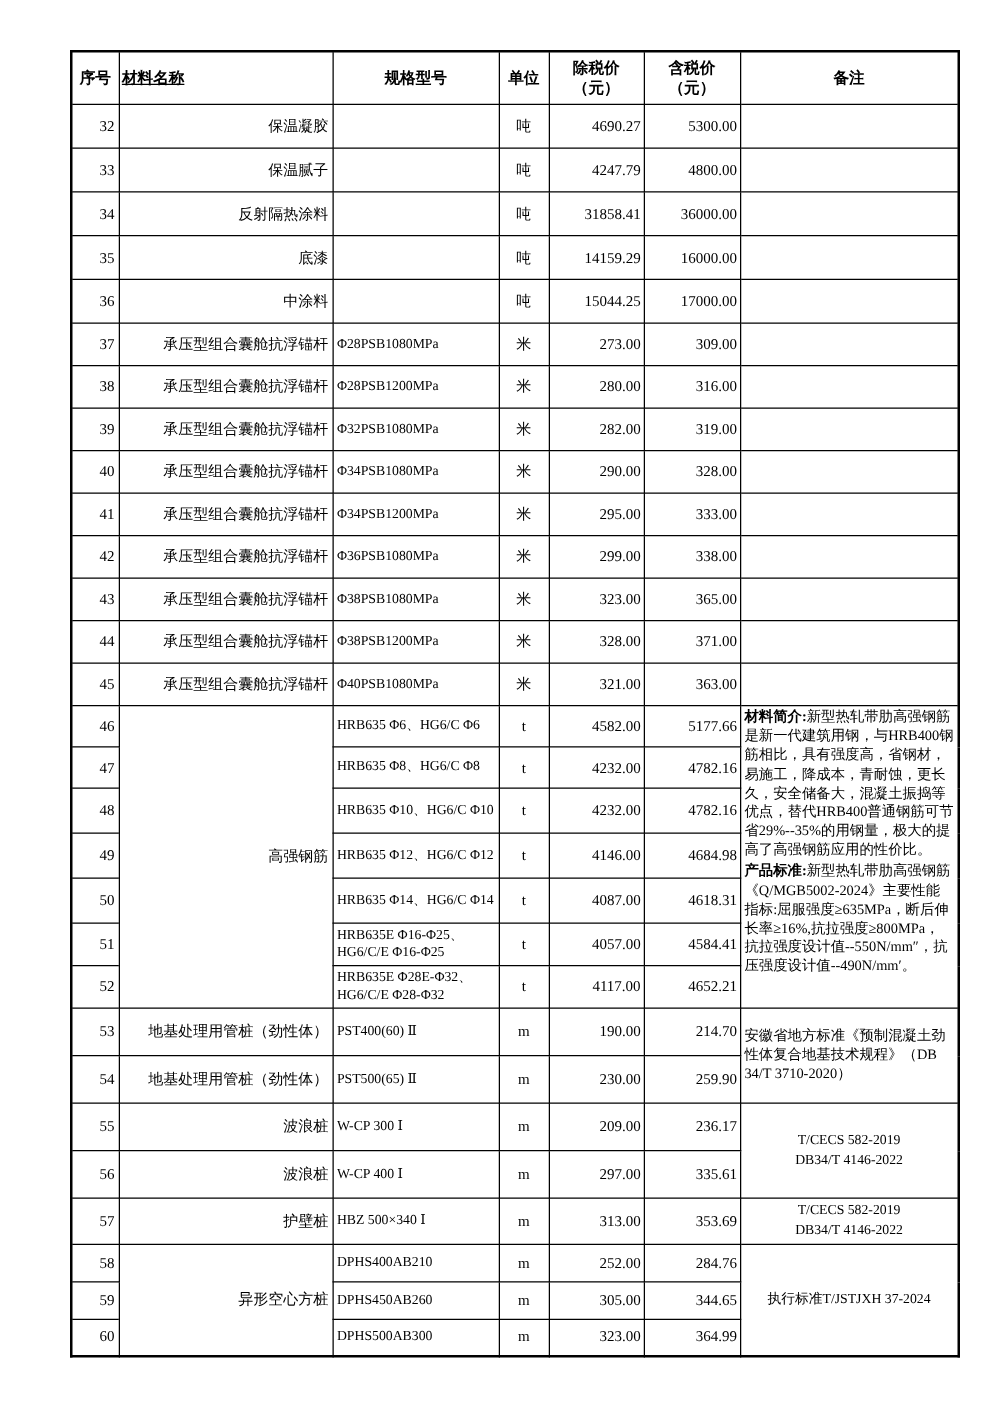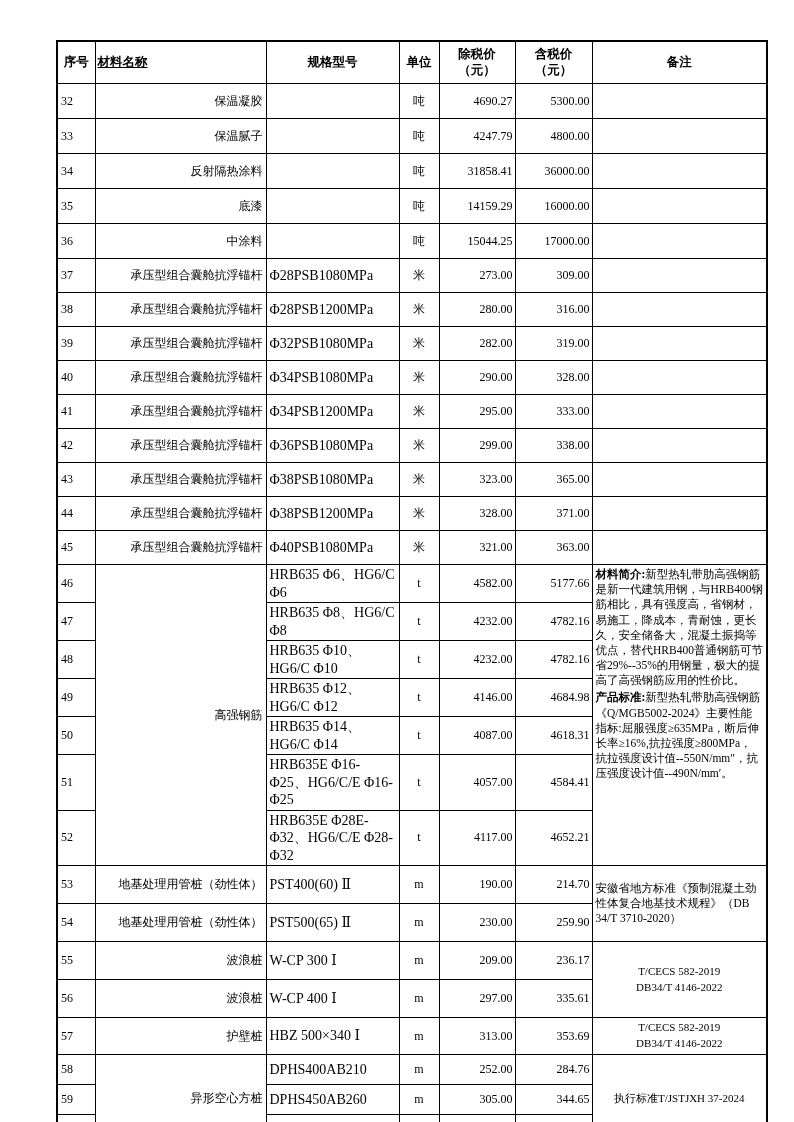--- a/index.html
+++ b/index.html
@@ -24,23 +24,23 @@
     overflow:hidden;
     word-break:break-word;
   }
   .price th {
     font-weight:bold;
     font-size:12.5px;
     text-align:center;
     padding:2px;
     height:37px;
   }
-  td.c   { text-align:left; }
+  td.c   { text-align:right; }
   td.name{ text-align:right; }
-  td.spec{ text-align:left; font-size:14px; }
+  td.spec{ text-align:left; font-size:11px; }
   td.num { text-align:right; padding-right:2px; }
   td.unit{ text-align:center; }
   td.remark-rich {
     text-align:left; vertical-align:top;
     font-size:11.5px; line-height:1.32; padding:2px 3px;
   }
   td.remark-rich div + div { margin-top:2px; }
   td.remark-left   { text-align:left;  font-size:11.5px; line-height:1.3; }
   td.remark-center { text-align:center; font-size:11px;  line-height:1.45; }
 </style>

